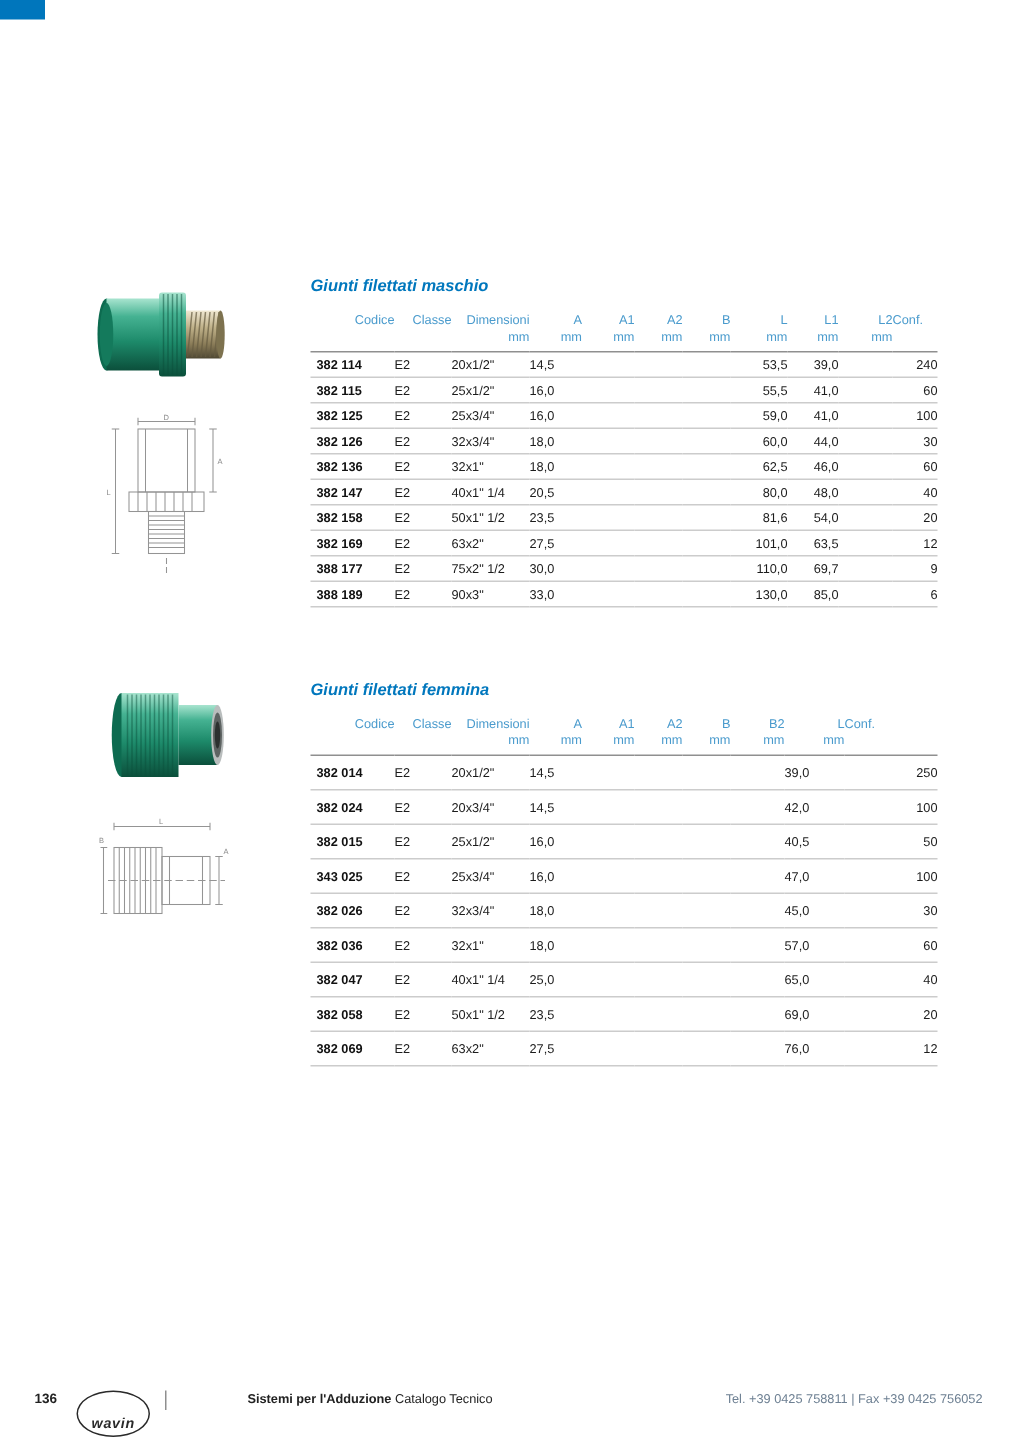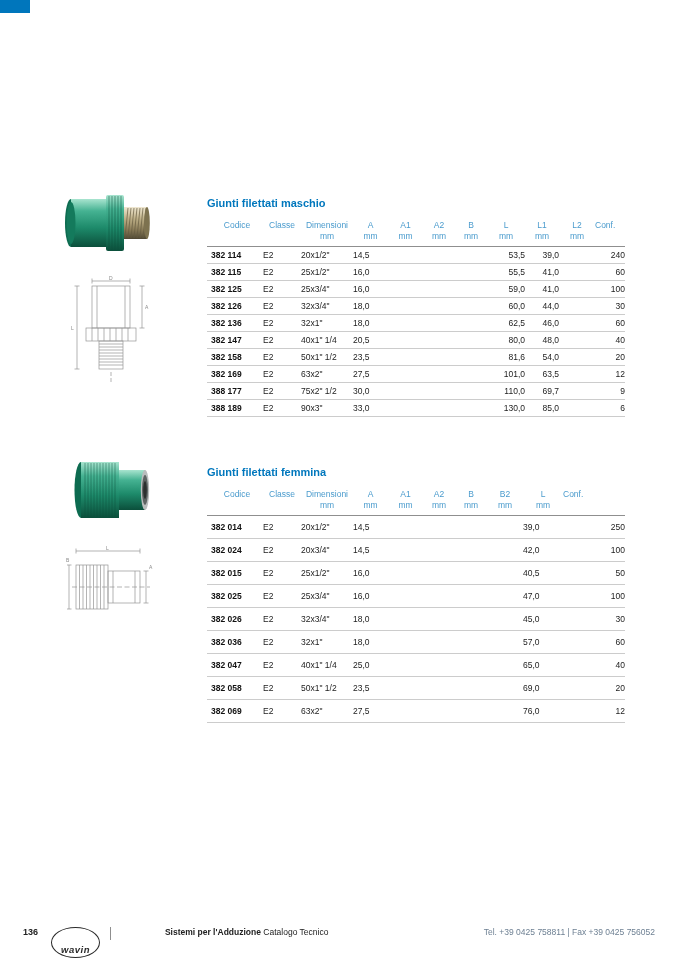--- a/index.html
+++ b/index.html
@@ -6,25 +6,25 @@
   .page{
     position:relative;width:678px;height:959px;background:#ffffff;overflow:hidden;
     font-family:"Liberation Sans", sans-serif;color:#1c1c1c;
   }
   .corner-accent{position:absolute;left:0;top:0;width:30px;height:13px;background:#0076bc;}
 
   
   .tblock{position:absolute;left:207px;width:418px;}
   .tblock.maschio{top:185px;}
   .tblock.femmina{top:454px;}
-  .section-title{margin:12px 0 10px 0;font-size:11px;line-height:13px;font-weight:bold;color:#0077bd;}
+  .section-title{margin:0 0 10px 0;font-size:11px;line-height:13px;font-weight:bold;color:#0077bd;font-style:italic;}
 
   table.data-table{border-collapse:collapse;table-layout:fixed;width:418px;}
   table.data-table th{
-    text-align:center;vertical-align:top;font-weight:normal;color:#4a9bcd;
+    text-align:right;vertical-align:top;font-weight:normal;color:#4a9bcd;
     font-size:8.5px;line-height:10.5px;padding:0 0 5px 0;border-bottom:1px solid #8f8f8f;
   }
   table.data-table th.th-last{text-align:left;}
   table.data-table td{
     font-size:8.5px;line-height:10px;color:#1c1c1c;border-bottom:1px solid #cccccc;padding:0;
     white-space:nowrap;overflow:hidden;
   }
   table.t0 td{padding-top:3px;padding-bottom:3px;}
   table.t1 td{padding-top:6px;padding-bottom:6px;}
   table.data-table td:first-child, table.data-table th:first-child{padding-left:4px;}
@@ -420,21 +420,21 @@
             <td>25x1/2"</td>
             <td>16,0</td>
             <td></td>
             <td></td>
             <td></td>
             <td></td>
             <td>40,5</td>
             <td class="al-r">50</td>
           </tr>
           <tr>
-            <td>382 025</td>
+            <td>343 025</td>
             <td>E2</td>
             <td>25x3/4"</td>
             <td>16,0</td>
             <td></td>
             <td></td>
             <td></td>
             <td></td>
             <td>47,0</td>
             <td class="al-r">100</td>
           </tr>

